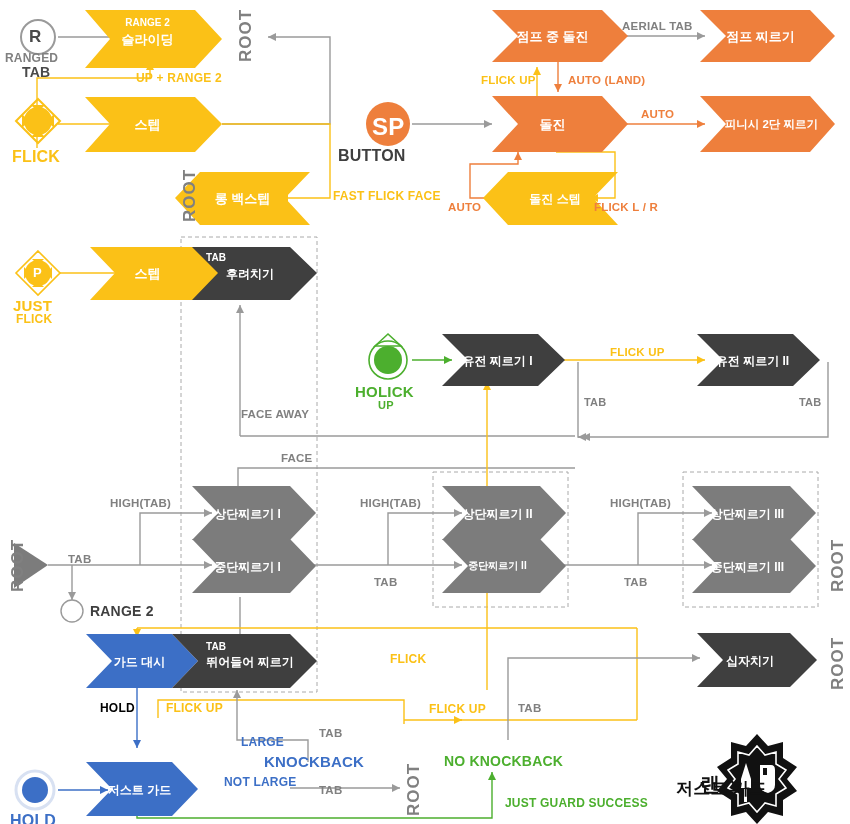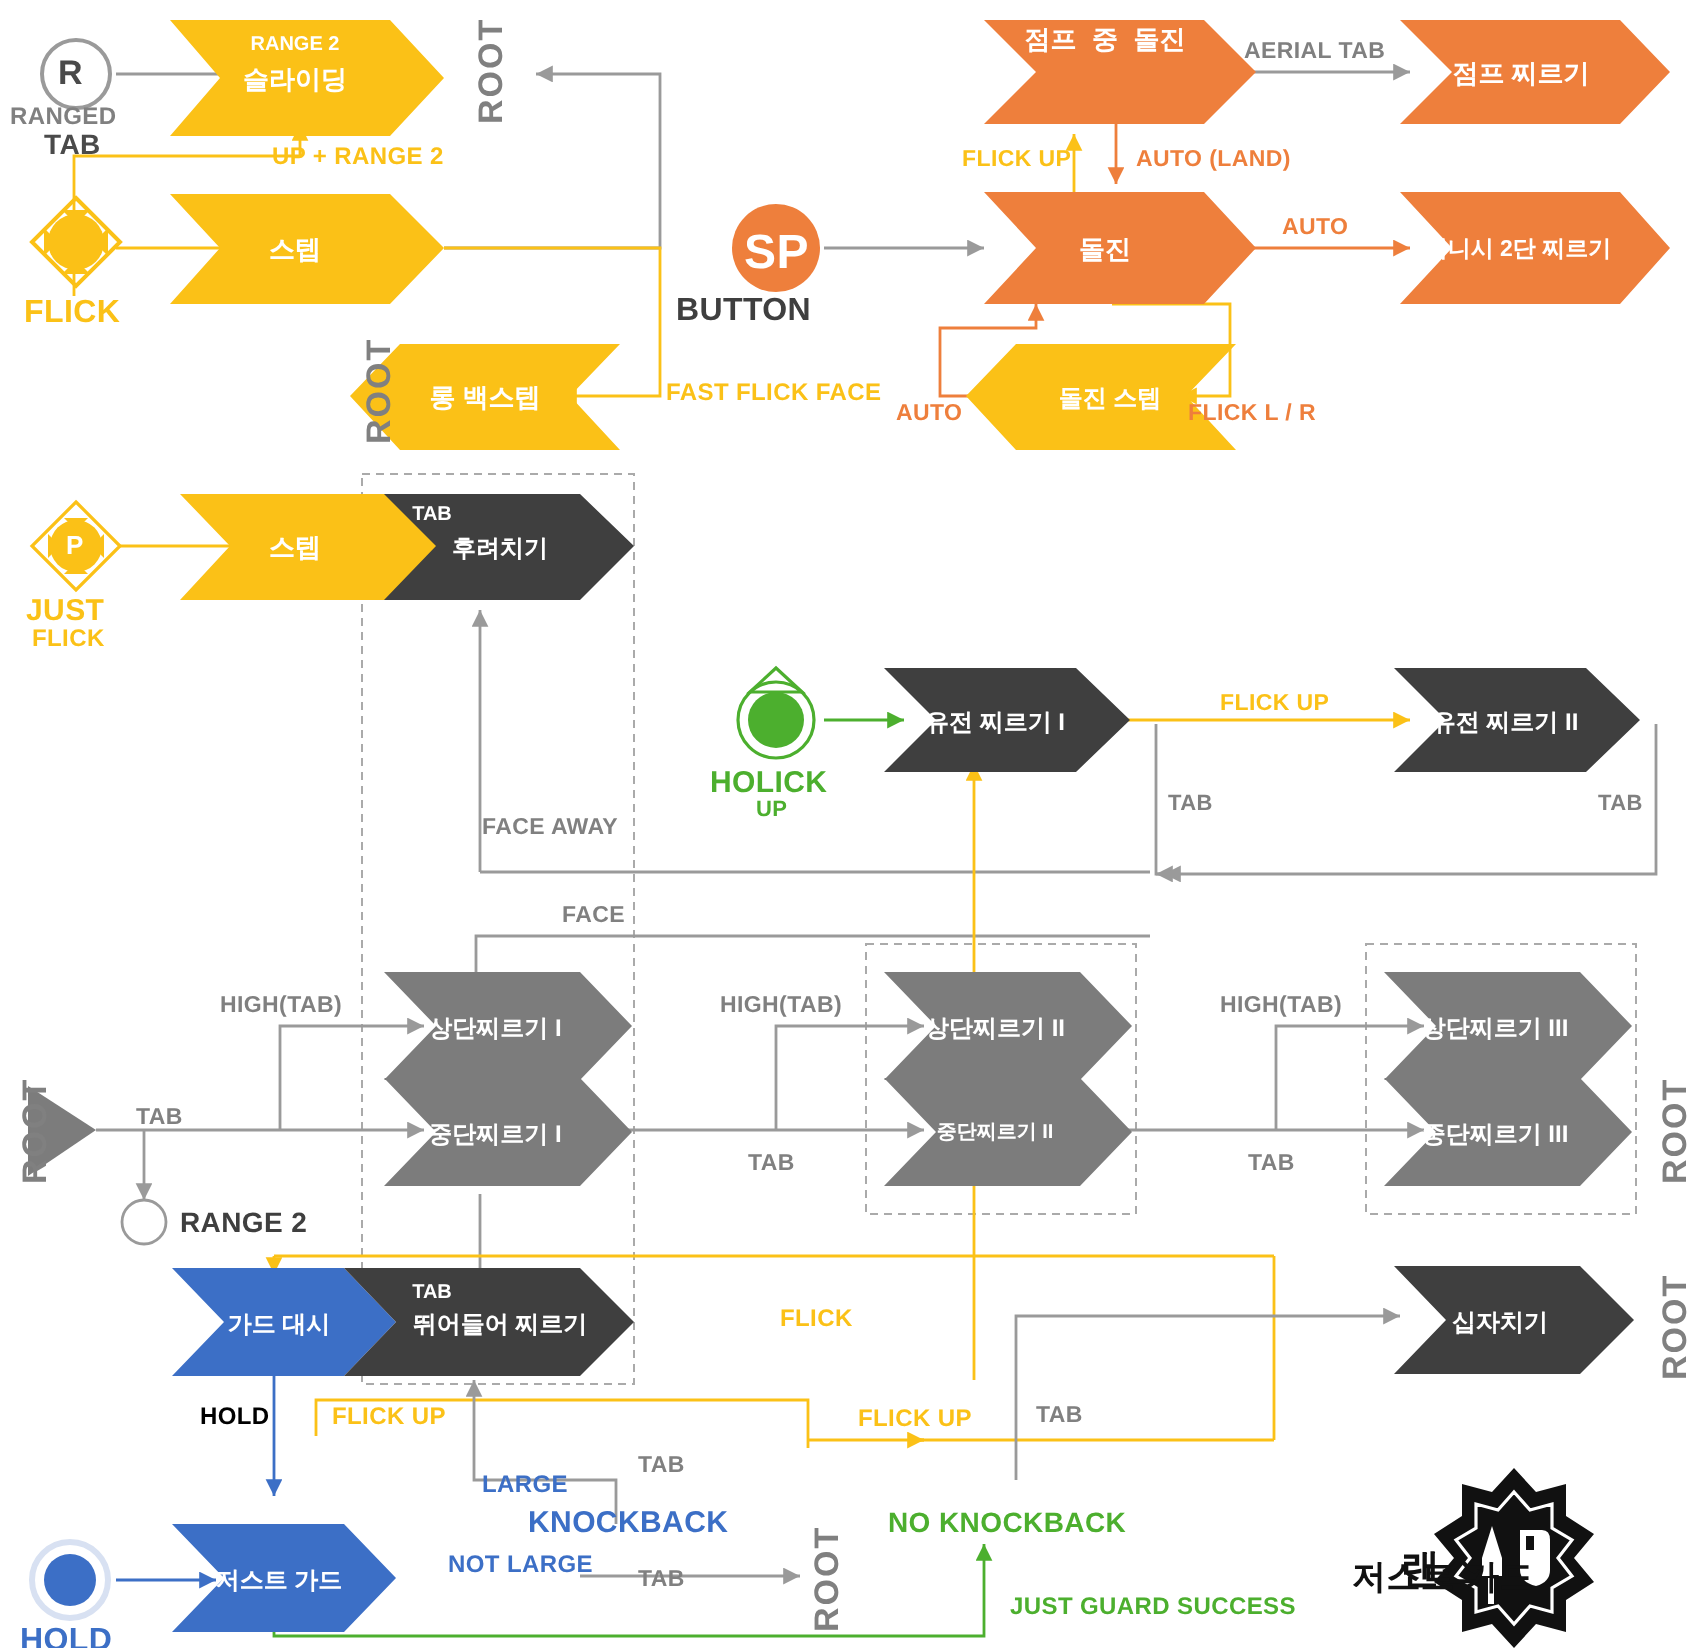--- a/index.html
+++ b/index.html
@@ -193,24 +193,24 @@
     <path d="M3,-14 L14,-14 Q18,-14 18,-9 L18,6 Q18,12 11,14 Q3,12 3,6 Z" fill="#ffffff"></path>
     <path d="M6,-11 L10,-11 L10,-4 L6,-4 Z" fill="#111111"></path>
   </g>
 </svg>
 
 <div class="node-text" style="left:85px;top:17px;width:125px;font-size:10px;color:#fff;">RANGE 2</div>
 <div class="node-text" style="left:85px;top:31px;width:125px;font-size:13px;">슬라이딩</div>
 <div class="node-text" style="left:85px;top:116px;width:125px;font-size:13px;">스텝</div>
 <div class="node-text" style="left:190px;top:190px;width:105px;font-size:13px;">롱 백스텝</div>
 
-<div class="node-text" style="left:495px;top:11px;width:115px;font-size:13px;font-family:Liberation Mono, monospace;">점프 중 돌진</div>
+<div class="node-text" style="left:495px;top:28px;width:115px;font-size:13px;">점프 중 돌진</div>
 <div class="node-text" style="left:703px;top:28px;width:115px;font-size:13px;">점프 찌르기</div>
 <div class="node-text" style="left:495px;top:116px;width:115px;font-size:13px;">돌진</div>
-<div class="node-text" style="left:700px;top:117px;width:118px;font-size:11.5px;">피니시 2단 찌르기</div>
+<div class="node-text" style="left:700px;top:117px;width:118px;font-size:11.5px;text-align:right;">피니시 2단 찌르기</div>
 <div class="node-text" style="left:500px;top:191px;width:110px;font-size:12px;">돌진 스텝</div>
 
 <div class="node-text" style="left:90px;top:265px;width:115px;font-size:13px;">스텝</div>
 <div class="node-text" style="left:196px;top:252px;width:40px;font-size:10px;">TAB</div>
 <div class="node-text" style="left:205px;top:266px;width:90px;font-size:12px;">후려치기</div>
 
 <div class="node-text" style="left:445px;top:353px;width:105px;font-size:12px;">유전 찌르기 I</div>
 <div class="node-text" style="left:700px;top:353px;width:105px;font-size:12px;">유전 찌르기 II</div>
 
 <div class="node-text" style="left:195px;top:506px;width:105px;font-size:12px;">상단찌르기 I</div>

